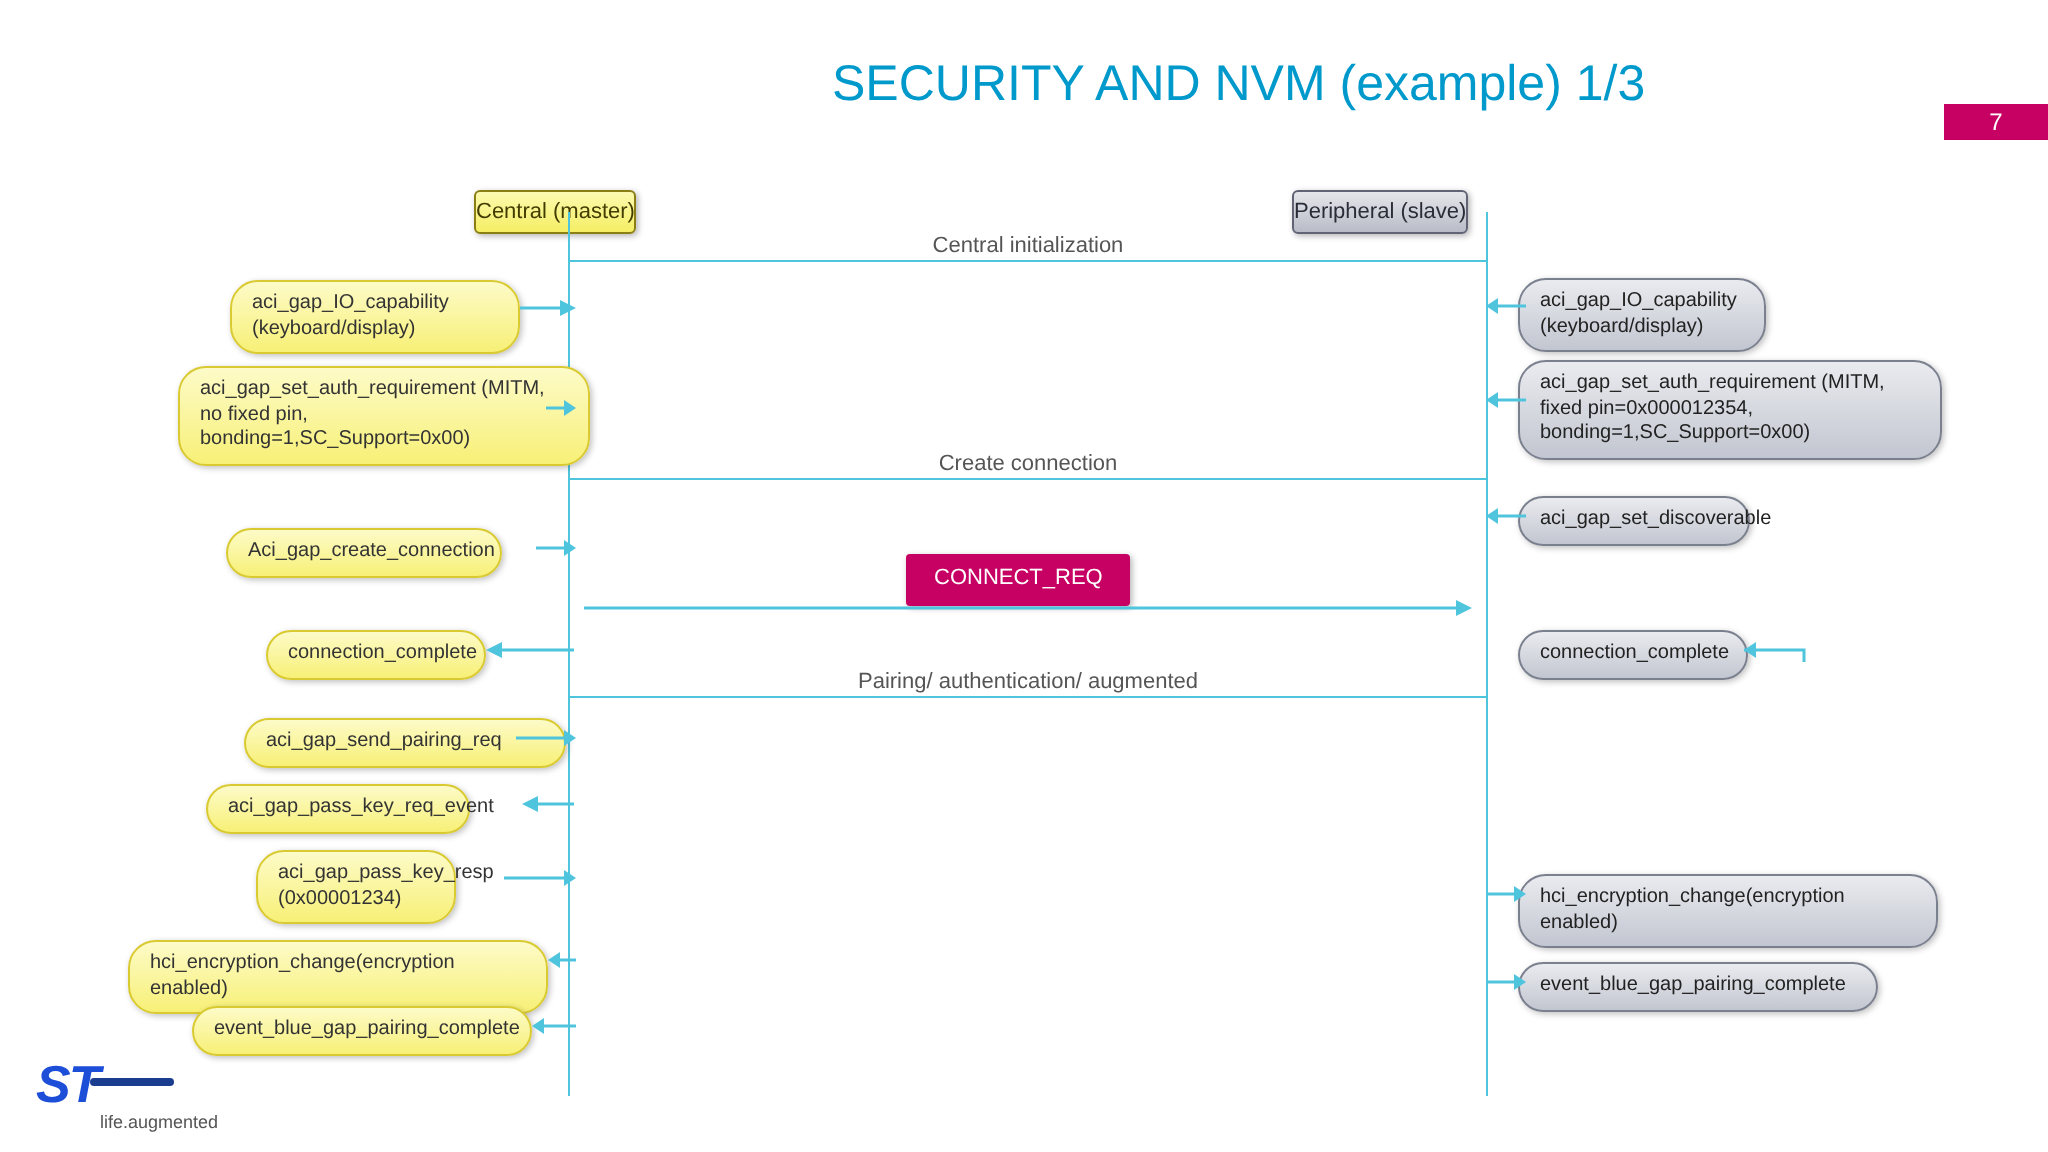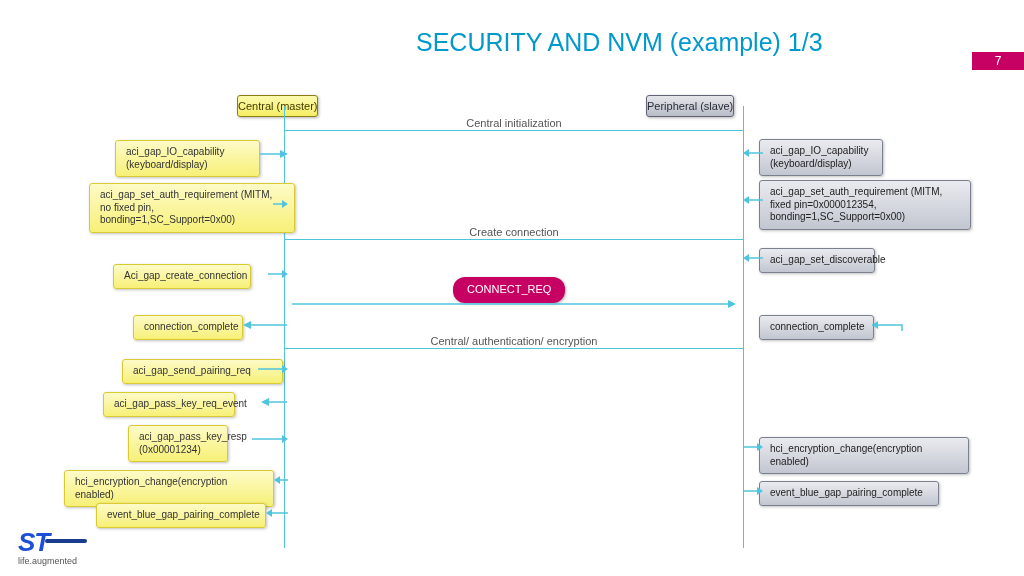--- a/index.html
+++ b/index.html
@@ -7,48 +7,48 @@
 .title { position: absolute; top: 28px; left: 416px; font-size: 25px; font-weight: 400; color: #0099cc; }
 .page-badge { position: absolute; top: 52px; right: 0; width: 52px; height: 18px; background: #c70063; color: #fff; text-align: center; font-size: 12px; line-height: 18px; }
 .life-label { position: absolute; top: 95px; padding: 4px 0; font-size: 11px; border-radius: 3px; border: 1px solid; box-shadow: 1px 1px 3px rgba(0,0,0,.3); }
 .life-central { left: 237px; background: linear-gradient(#fcfab0,#f5ee64); border-color: #8a7e14; color: #423c00; }
 .life-periph  { left: 646px; background: linear-gradient(#e5e6ea,#b8bcc7); border-color: #606474; color: #2a2d37; }
 .lane { position: absolute; top: 106px; bottom: 28px; width: 1px; background: #4fc4dd; }
 .lane-central { left: 284px; }
 .lane-periph  { left: 743px; }
 .divider { position: absolute; left: 284px; width: 459px; height: 1px; background: #4fc4dd; }
 .section-label { position: absolute; font-size: 11px; color: #555; width: 200px; text-align: center; left: 414px; }
-.box { position: absolute; padding: 5px 10px; font-size: 10px; border-radius: 3px; box-shadow: 1px 1px 3px rgba(0,0,0,.25); line-height: 1.25; }
+.box { position: absolute; padding: 5px 10px; font-size: 10px; border-radius: 14px; box-shadow: 1px 1px 3px rgba(0,0,0,.25); line-height: 1.25; }
 .box-y { background: linear-gradient(#fdfbc8,#f7f077); border: 1px solid #d9ca32; color: #333; }
 .box-g { background: linear-gradient(#eaebef,#c2c6d0); border: 1px solid #7b808f; color: #222; }
-.box-p { background: #c70063; color: #fff; font-size: 11px; padding: 6px 14px; border-radius: 12px; box-shadow: 1px 1px 3px rgba(0,0,0,.3); }
+.box-p { background: #c70063; color: #fff; font-size: 11px; padding: 6px 14px; border-radius: 2px; box-shadow: 1px 1px 3px rgba(0,0,0,.3); }
 svg.ar { position: absolute; overflow: visible; pointer-events: none; }
 .logo { position: absolute; left: 18px; bottom: 10px; }
 .logo-mark { font-size: 26px; font-weight: 800; font-style: italic; color: #1d4ed8; letter-spacing: -1px; }
 .logo-bar { display:inline-block; width:42px; height:4px; background:#1a3d8f; border-radius:2px; margin-left:-4px; vertical-align:8px;}
-.logo-sub { font-size: 9px; color: #555; margin-top: -2px; }
+.logo-sub { font-size: 9px; color: #555; margin-top: -2px; margin-left: 32px; }
 </style>
 </head>
 <body>
 
 <div class="title">SECURITY AND NVM (example) 1/3</div>
 <div class="page-badge">7</div>
 
 <div class="life-label life-central">Central (master)</div>
 <div class="life-label life-periph">Peripheral (slave)</div>
 <div class="lane lane-central"></div>
 <div class="lane lane-periph"></div>
 
 <div class="section-label" style="top:117px">Central initialization</div>
 <div class="divider" style="top:130px"></div>
 
 <div class="section-label" style="top:226px">Create connection</div>
 <div class="divider" style="top:239px"></div>
 
-<div class="section-label" style="top:335px">Central/ authentication/ encryption</div>
+<div class="section-label" style="top:335px">Pairing/ authentication/ augmented</div>
 <div class="divider" style="top:348px"></div>
 
 <div class="box box-y" style="top:140px;left:115px;width:145px">aci_gap_IO_capability (keyboard/display)</div>
 <svg class="ar" style="top:150px;left:260px" width="28" height="14">
     <line x1="0" y1="4" x2="20" y2="4" stroke="#4fc4dd" stroke-width="1.5"></line>
     <polygon points="20,0 28,4 20,8" fill="#4fc4dd"></polygon>
   </svg>
 
 <div class="box box-y" style="top:183px;left:89px;width:206px">aci_gap_set_auth_requirement (MITM, no fixed pin, bonding=1,SC_Support=0x00)</div>
 <svg class="ar" style="top:200px;left:273px" width="15" height="10">

